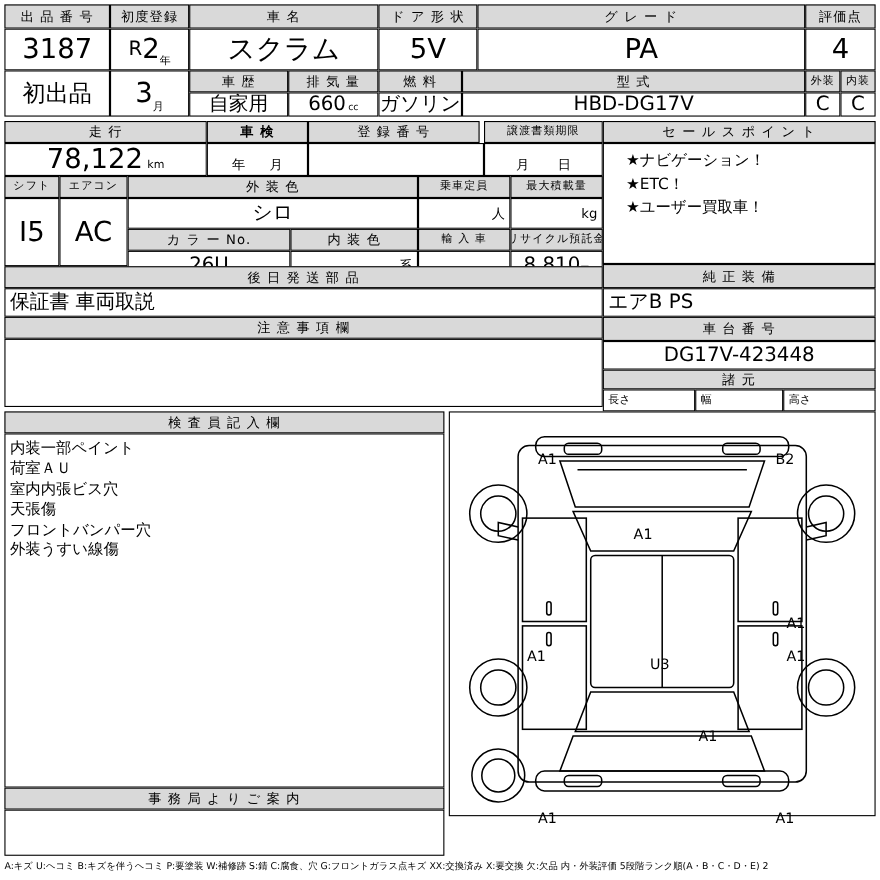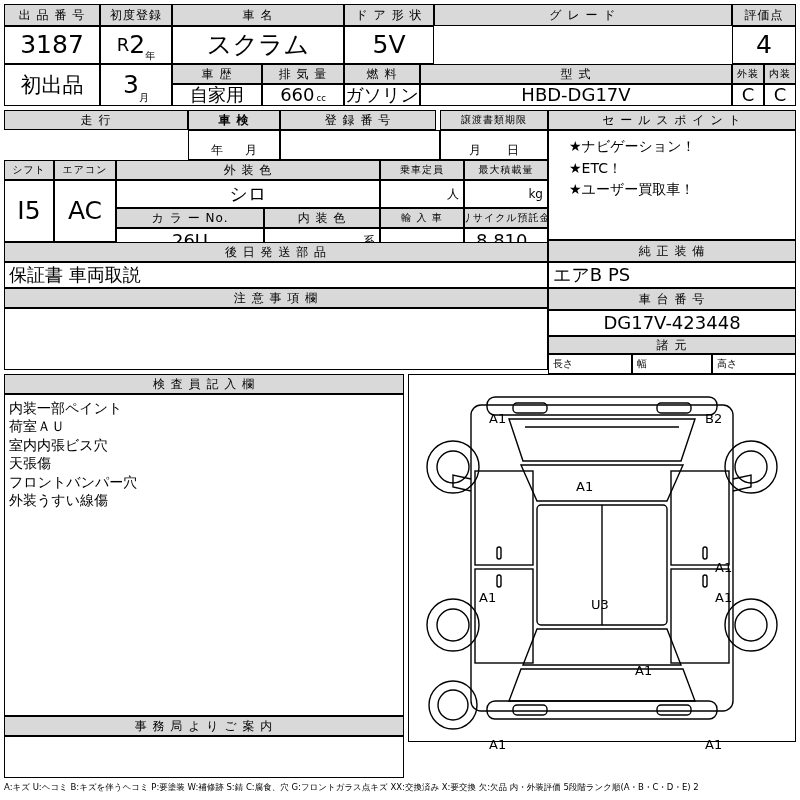--- a/index.html
+++ b/index.html
@@ -99,20 +99,21 @@
   <div class="cell hdr" style="left:732px;top:4px;width:64px;height:22px;">評価点</div>
 
   <div class="cell plain big" style="left:4px;top:26px;width:96px;height:38px;">3187</div>
   <div class="cell plain" style="left:100px;top:26px;width:72px;height:38px;">
     <span class="med">R</span>
     <span class="big">2</span>
     <span class="sub" style="align-self:flex-end;padding-bottom:2px;">年</span>
   </div>
   <div class="cell plain big" style="left:172px;top:26px;width:172px;height:38px;">スクラム</div>
   <div class="cell plain big" style="left:344px;top:26px;width:90px;height:38px;">5V</div>
+  <div class="cell plain big" style="left:434px;top:26px;width:298px;height:38px;">PA</div>
   <div class="cell plain big" style="left:732px;top:26px;width:64px;height:38px;">4</div>
 
   <div class="cell plain" style="left:4px;top:64px;width:96px;height:42px;font-size:21px;">初出品</div>
   <div class="cell plain" style="left:100px;top:64px;width:72px;height:42px;">
     <span class="big">3</span>
     <span class="sub" style="align-self:flex-end;padding-bottom:2px;">月</span>
   </div>
   <div class="cell hdr" style="left:172px;top:64px;width:90px;height:20px;">車 歴</div>
   <div class="cell plain med" style="left:172px;top:84px;width:90px;height:22px;">自家用</div>
   <div class="cell hdr" style="left:262px;top:64px;width:82px;height:20px;">排 気 量</div>
@@ -123,20 +124,24 @@
   <div class="cell hdr" style="left:344px;top:64px;width:76px;height:20px;">燃 料</div>
   <div class="cell plain med" style="left:344px;top:84px;width:76px;height:22px;">ガソリン</div>
   <div class="cell hdr" style="left:420px;top:64px;width:312px;height:20px;">型 式</div>
   <div class="cell plain med" style="left:420px;top:84px;width:312px;height:22px;">HBD-DG17V</div>
   <div class="cell hdr xsm" style="left:732px;top:64px;width:32px;height:20px;">外装</div>
   <div class="cell hdr xsm" style="left:764px;top:64px;width:32px;height:20px;">内装</div>
   <div class="cell plain med" style="left:732px;top:84px;width:32px;height:22px;">C</div>
   <div class="cell plain med" style="left:764px;top:84px;width:32px;height:22px;">C</div>
 
   <div class="cell hdr" style="left:4px;top:110px;width:184px;height:20px;">走 行</div>
+  <div class="cell plain" style="left:4px;top:130px;width:184px;height:30px;">
+    <span class="big">78,122</span>
+    <span class="sub" style="align-self:flex-end;padding:0 0 3px 4px;">km</span>
+  </div>
   <div class="cell hdr" style="left:188px;top:110px;width:92px;height:20px;font-weight:bold;">車 検</div>
   <div class="cell plain sm" style="left:188px;top:130px;width:92px;height:30px;">
     <span style="align-self:flex-end;padding-bottom:2px;">年</span>
     <span style="display:inline-block;width:22px;"></span>
     <span style="align-self:flex-end;padding-bottom:2px;">月</span>
   </div>
   <div class="cell hdr" style="left:280px;top:110px;width:156px;height:20px;">登 録 番 号</div>
   <div class="cell plain med" style="left:280px;top:130px;width:160px;height:30px;"></div>
   <div class="cell hdr xsm" style="left:440px;top:110px;width:108px;height:20px;">譲渡書類期限</div>
   <div class="cell plain sm" style="left:440px;top:130px;width:108px;height:30px;">

